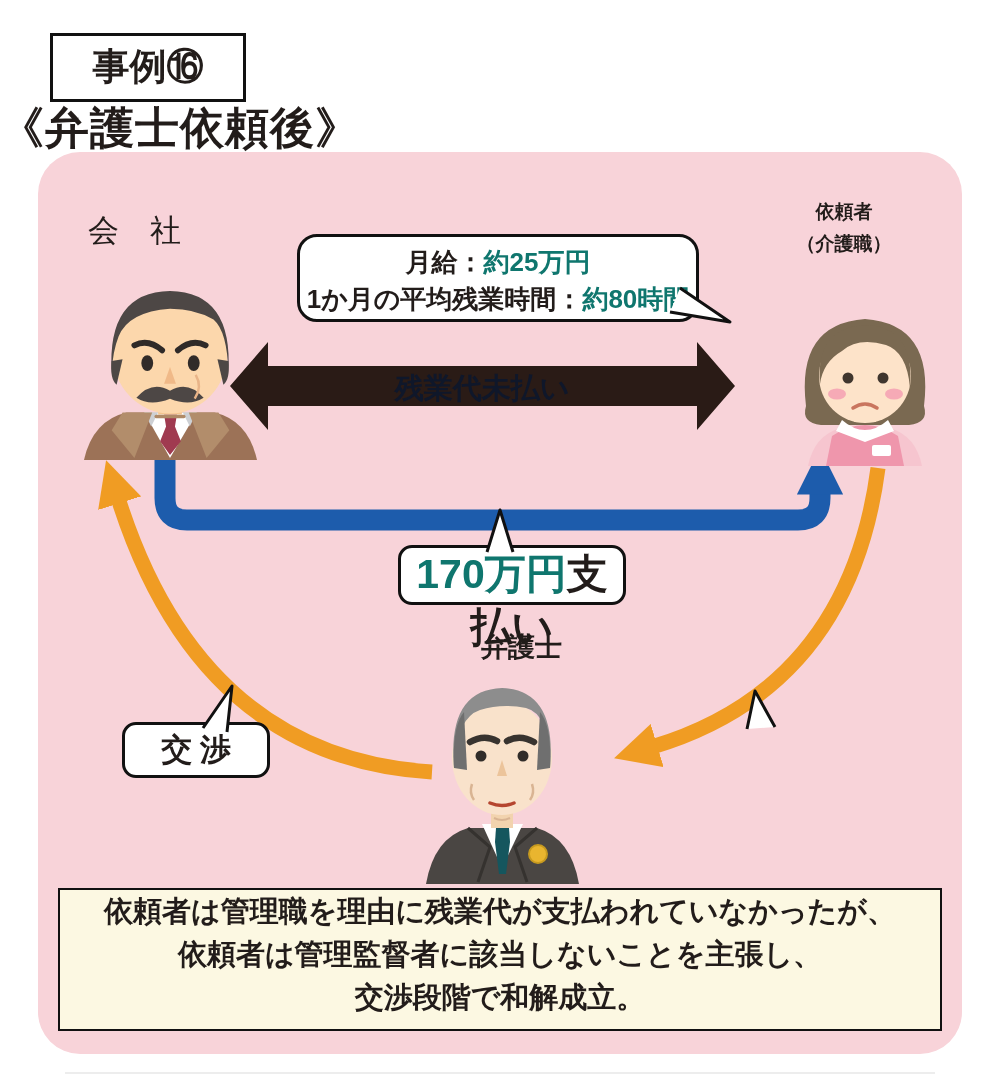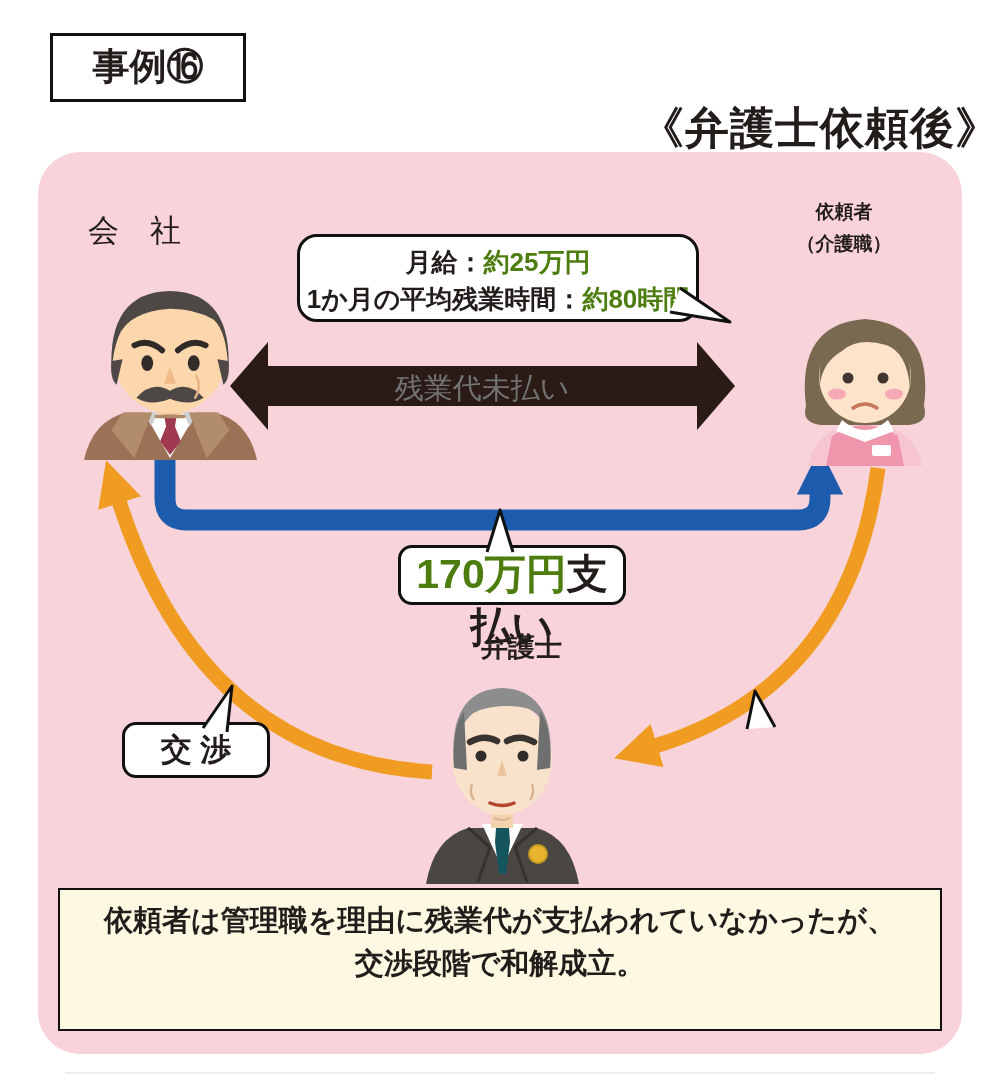--- a/index.html
+++ b/index.html
@@ -2,50 +2,50 @@
 <html><head>
 <meta charset="utf-8">
 <style>
   html,body{margin:0;padding:0;background:#fff;}
   .canvas{position:relative;width:1000px;height:1081px;background:#ffffff;
           font-family:"Liberation Sans","DejaVu Sans",sans-serif;overflow:hidden;color:#221c1a;}
   .abs{position:absolute;}
   
   .case-box{left:50px;top:33px;width:196px;height:69px;border:3px solid #111;background:#fff;
             box-sizing:border-box;text-align:center;font-size:37px;font-weight:bold;line-height:62px;z-index:5;}
-  .title{left:0;top:99px;width:1000px;text-align:right;font-size:44px;font-weight:bold;letter-spacing:1px;z-index:5;}
+  .title{left:0;top:99px;width:1000px;text-align:left;font-size:44px;font-weight:bold;letter-spacing:1px;z-index:5;}
   
   .panel{left:38px;top:152px;width:924px;height:902px;background:#f8d3d9;border-radius:42px;z-index:0;}
   
   .company-label{left:88px;top:210px;width:160px;font-size:31px;font-weight:normal;z-index:6;}
   .client-label{left:788px;top:195px;width:112px;text-align:center;font-size:19px;font-weight:bold;line-height:34px;z-index:6;}
   .client-sublabel{left:784px;top:231px;width:120px;text-align:center;font-size:19px;font-weight:bold;z-index:6;}
   .lawyer-label{left:432px;top:629px;width:130px;text-align:right;font-size:27px;font-weight:bold;z-index:6;}
   
   .arrows{left:0;top:0;width:1000px;height:1081px;z-index:1;pointer-events:none;}
   .figure{z-index:2;}
   
   .bubble{background:#fff;border:3px solid #111;box-sizing:border-box;text-align:center;
           font-weight:bold;z-index:3;}
   .info-bubble{left:297px;top:234px;width:402px;height:88px;border-radius:20px;
                font-size:26px;line-height:37px;padding-top:7px;}
   .payment-bubble{left:398px;top:545px;width:228px;height:60px;border-radius:14px;
                   font-size:41px;line-height:53px;}
   .nego-bubble{left:122px;top:722px;width:148px;height:56px;border-radius:14px;
-               font-size:31px;line-height:49px;}
+               font-size:31px;line-height:49px;font-family:Liberation Serif, serif;}
   .req-bubble{left:729px;top:722px;width:142px;height:57px;border-radius:14px;
               font-size:31px;line-height:50px;}
   .tail{z-index:4;pointer-events:none;}
-  .red{color:#4d7c0f;}
-  .unpaid-label{left:302px;top:369px;width:360px;text-align:center;color:#737373;
-                font-size:29px;font-weight:normal;z-index:2;}
+  .red{color:#0f766e;}
+  .unpaid-label{left:302px;top:369px;width:360px;text-align:center;color:#0f172a;
+                font-size:29px;font-weight:bold;z-index:2;}
   
   .summary-box{left:58px;top:888px;width:884px;height:143px;background:#fcf8e2;border:2px solid #111;
                box-sizing:border-box;z-index:5;text-align:center;font-size:29px;font-weight:bold;
-               line-height:43px;padding-top:9px;}
+               line-height:43px;}
   .baseline-rule{left:65px;top:1072px;width:870px;height:2px;background:#ededed;z-index:0;}
 </style>
 </head>
 <body>
 
 <div class="canvas">
 
   <div class="abs case-box">事例⑯</div>
 
   <div class="abs title">《弁護士依頼後》</div>
@@ -163,17 +163,18 @@
   <svg class="abs tail" style="left:188px;top:672px" width="64" height="68" viewBox="0 0 64 68">
     <path d="M 15,56 L 44,14 L 39,60" fill="#ffffff" stroke="#111" stroke-width="3" stroke-linejoin="round"></path>
   </svg>
 
   <svg class="abs tail" style="left:728px;top:678px" width="64" height="60" viewBox="0 0 64 60">
     <path d="M 19,51 L 27,13 L 47,49" fill="#ffffff" stroke="#111" stroke-width="3" stroke-linejoin="round"></path>
   </svg>
 
   <div class="abs summary-box">
     <div>依頼者は管理職を理由に残業代が支払われていなかったが、</div>
+    <div>依頼者は管理監督者に該当しないことを主張し、</div>
     <div>交渉段階で和解成立。</div>
   </div>
 
   <div class="abs baseline-rule"></div>
 </div>
 
 </body></html>

